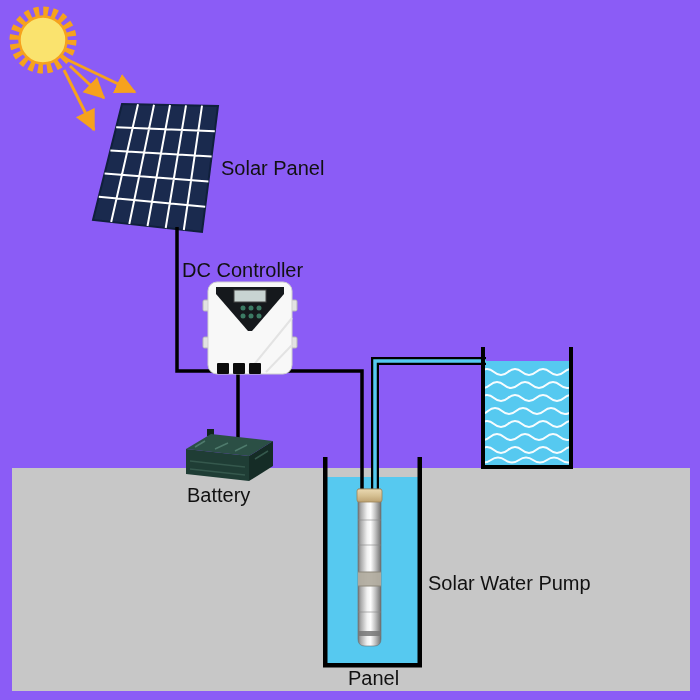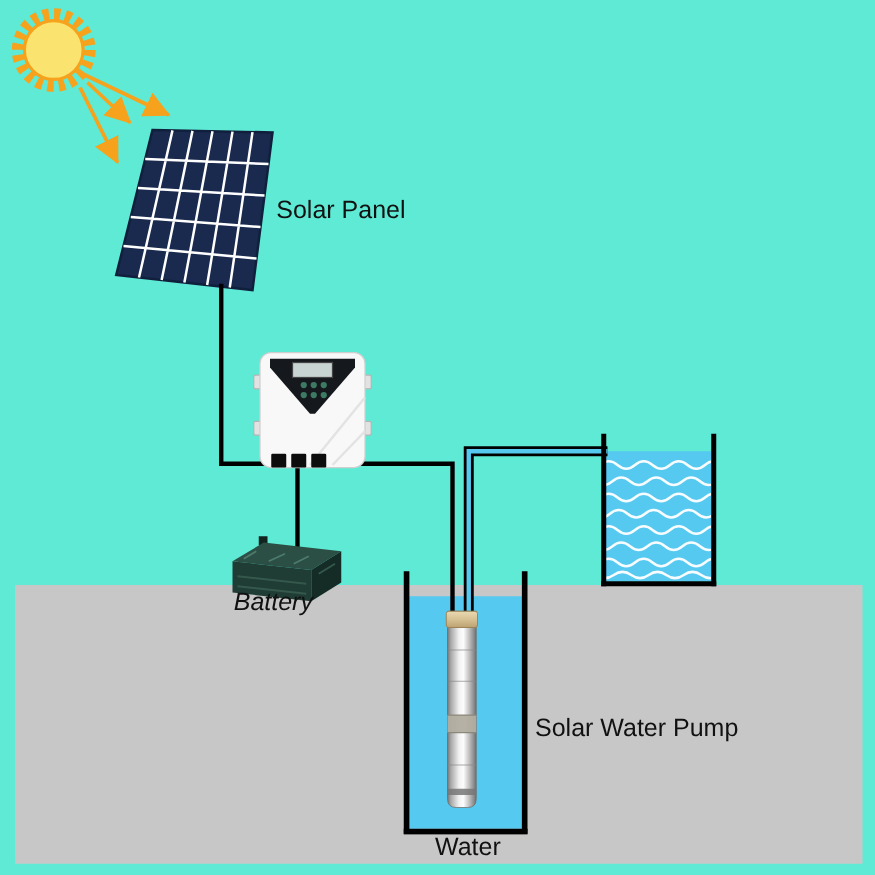--- a/index.html
+++ b/index.html
@@ -1,16 +1,16 @@
 <!DOCTYPE html>
 <html><head>
 <meta charset="utf-8">
 <style>
   html,body{margin:0;padding:0;background:#ffffff;}
-  #canvas{position:relative;width:700px;height:700px;background:#5eead4;overflow:hidden;
+  #canvas{position:relative;width:700px;height:700px;background:#8b5cf6;overflow:hidden;
           font-family:"Liberation Sans", sans-serif;}
   #scene{position:absolute;left:0;top:0;}
   .lbl{position:absolute;color:#111111;font-size:20px;line-height:1.1;white-space:nowrap;
        font-family:"Liberation Sans", sans-serif;}
 </style>
 </head>
 <body>
 
 <div id="canvas">
 <svg id="scene" width="700" height="700" viewBox="0 0 700 700">
@@ -132,16 +132,17 @@
     <rect x="207" y="429" width="7" height="7" fill="#11241f"></rect>
     <polygon points="186,449 211,434 273,441 249,456" fill="#2b4f45"></polygon>
     <polygon points="249,456 273,441 273,466 249,481" fill="#152c26"></polygon>
     <polygon points="186,449 249,456 249,481 186,474" fill="#1f3d35"></polygon>
     <path d="M195,447 L205,441 M215,449 L228,443 M235,451 L247,445" stroke="#4e7a6c" stroke-width="1.5"></path>
     <path d="M190,461 L245,467 M190,469 L245,475 M255,459 L268,451" stroke="#35584d" stroke-width="1.5"></path>
   </g>
 </svg>
 
 <div class="lbl" style="left:221px;top:157px;">Solar Panel</div>
-<div class="lbl" style="left:187px;top:471px;font-style:italic;">Battery</div>
+<div class="lbl" style="left:182px;top:259px;">DC Controller</div>
+<div class="lbl" style="left:187px;top:484px;">Battery</div>
 <div class="lbl" style="left:428px;top:572px;">Solar Water Pump</div>
-<div class="lbl" style="left:348px;top:667px;">Water</div>
+<div class="lbl" style="left:348px;top:667px;">Panel</div>
 </div>
 
 </body></html>

